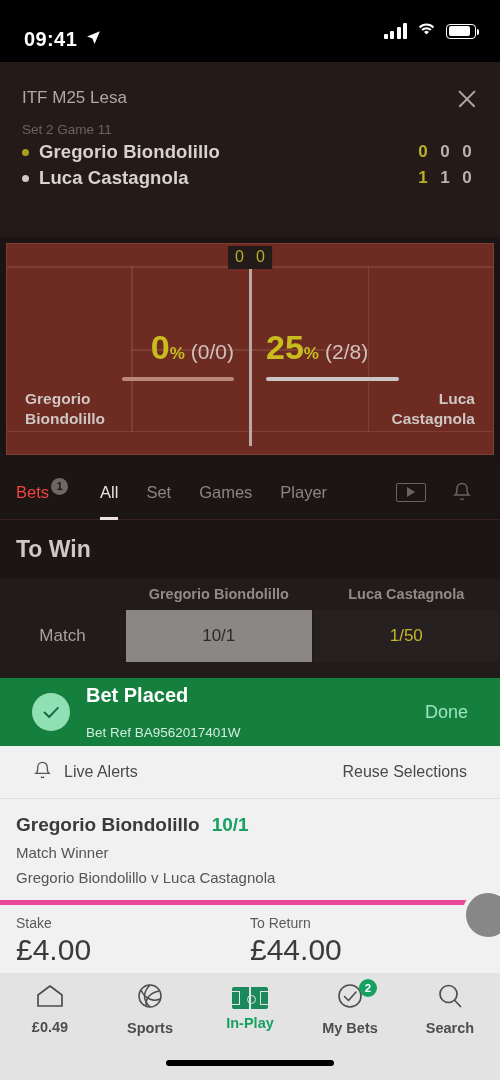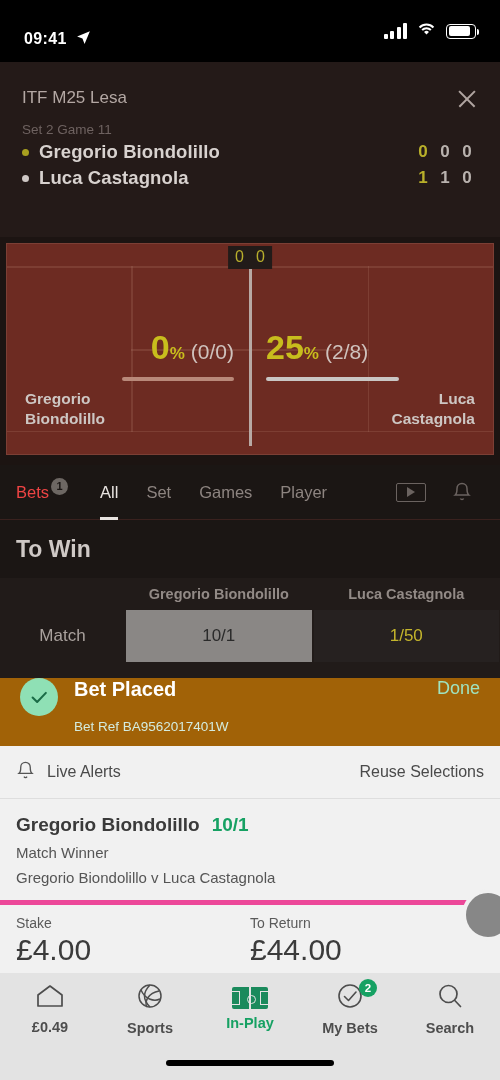--- a/index.html
+++ b/index.html
@@ -11,21 +11,21 @@
   }
   .phone { position:relative; width:500px; height:1080px; background:#1c1412; overflow:hidden; }
 
   
   .statusbar {
     position:absolute; top:0; left:0; width:500px; height:62px;
     background:#000; color:#fff;
     display:flex; align-items:center; justify-content:space-between;
     padding:0 24px;
   }
-  .status-time { font-size:16px; font-weight:700; letter-spacing:.4px; display:flex; align-items:center; gap:8px;margin-top:16px; }
+  .status-time { font-size:20px; font-weight:700; letter-spacing:.4px; display:flex; align-items:center; gap:8px;margin-top:16px; }
   .loc-arrow { display:inline-block; }
   .status-right { display:flex; align-items:center; gap:10px; }
   .bars { display:flex; align-items:flex-end; gap:2.5px; height:16px; }
   .bars i { display:block; width:4px; background:#fff; border-radius:1px; }
   .bars i:nth-child(1){height:5px;} .bars i:nth-child(2){height:8px;}
   .bars i:nth-child(3){height:12px;} .bars i:nth-child(4){height:16px;}
   .batt { width:30px; height:15px; border:1.6px solid #fff; border-radius:4px; position:relative; padding:1.5px; }
   .batt::after { content:""; position:absolute; right:-4px; top:4.5px; width:2.4px; height:6px; background:#fff; border-radius:0 2px 2px 0; }
   .batt span { display:block; height:100%; width:86%; background:#fff; border-radius:2px; }
 
@@ -113,31 +113,31 @@
   .odds-head .sp { width:125px; }
   .odds-head .col { flex:1; text-align:center; font-size:14.5px; font-weight:700; color:#928a86; }
   .odds-row { display:flex; height:52px; }
   .odds-row .rl { width:125px; display:flex; align-items:center; justify-content:center; font-size:17px; color:#a9a19d; }
   .cell { flex:1; display:flex; align-items:center; justify-content:center; font-size:17px; color:#c4b52c; background:#262120; margin:0 1px; }
   .cell.sel { background:#8a8785; color:#2a2a2a; }
 
   
   .placed {
     position:absolute; top:678px; left:0; width:500px; height:68px;
-    background:#a16207; display:flex; align-items:flex-start; padding:0 20px;
+    background:#15803d; display:flex; align-items:center; padding:0 32px;
   }
   .chk { width:38px; height:38px; border-radius:50%; background:#8fe0b5; display:flex; align-items:center; justify-content:center; flex:0 0 auto; }
   .placed-txt { margin-left:16px; flex:1 1 auto; }
   .placed-title { font-size:20px; font-weight:700; color:#ffffff; }
   .placed-ref { font-size:13.5px; color:#d4ecdf; margin-top:18px; }
   .done { font-size:18px; color:#9fe3c0; }
 
   
   .slip { position:absolute; top:746px; left:0; width:500px; height:227px; background:#f1f1f1; }
-  .slip-actions { height:53px; display:flex; align-items:center; padding:0 16px; border-bottom:1px solid #dedede; }
+  .slip-actions { height:53px; display:flex; align-items:center; padding:0 33px; border-bottom:1px solid #dedede; }
   .slip-actions .left { display:flex; align-items:center; gap:12px; }
   .slip-actions .la { font-size:16px; color:#4a4a4a; }
   .slip-actions .reuse { margin-left:auto; font-size:16px; color:#4a4a4a; }
   .slip-body { padding:15px 16px 0 16px; }
   .sb-line1 { display:flex; align-items:baseline; gap:12px; }
   .sb-sel { font-size:19px; font-weight:700; color:#3a3a3a; }
   .sb-odds { font-size:19px; font-weight:700; color:#16a163; }
   .sb-mkt { font-size:15px; color:#555; margin-top:8px; }
   .sb-evt { font-size:15px; color:#555; margin-top:8px; }
   .slip-foot { display:flex; margin-top:14px; border-top:5px solid #ec4899; padding:10px 16px 0 16px; }

